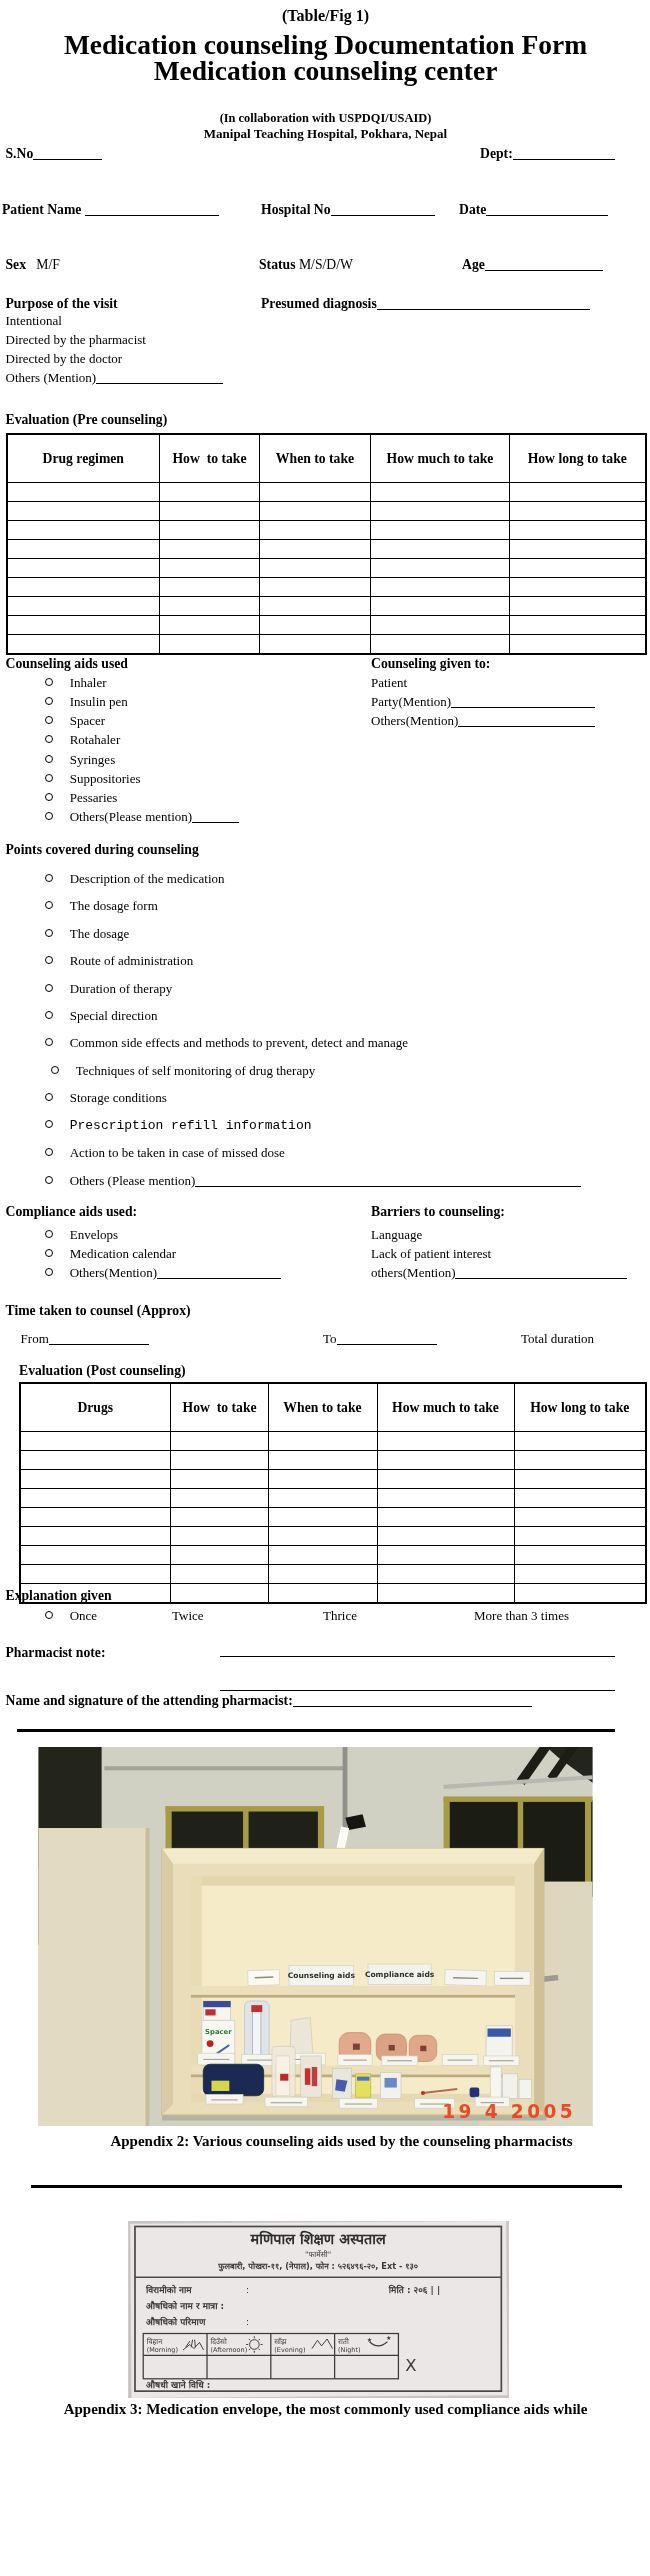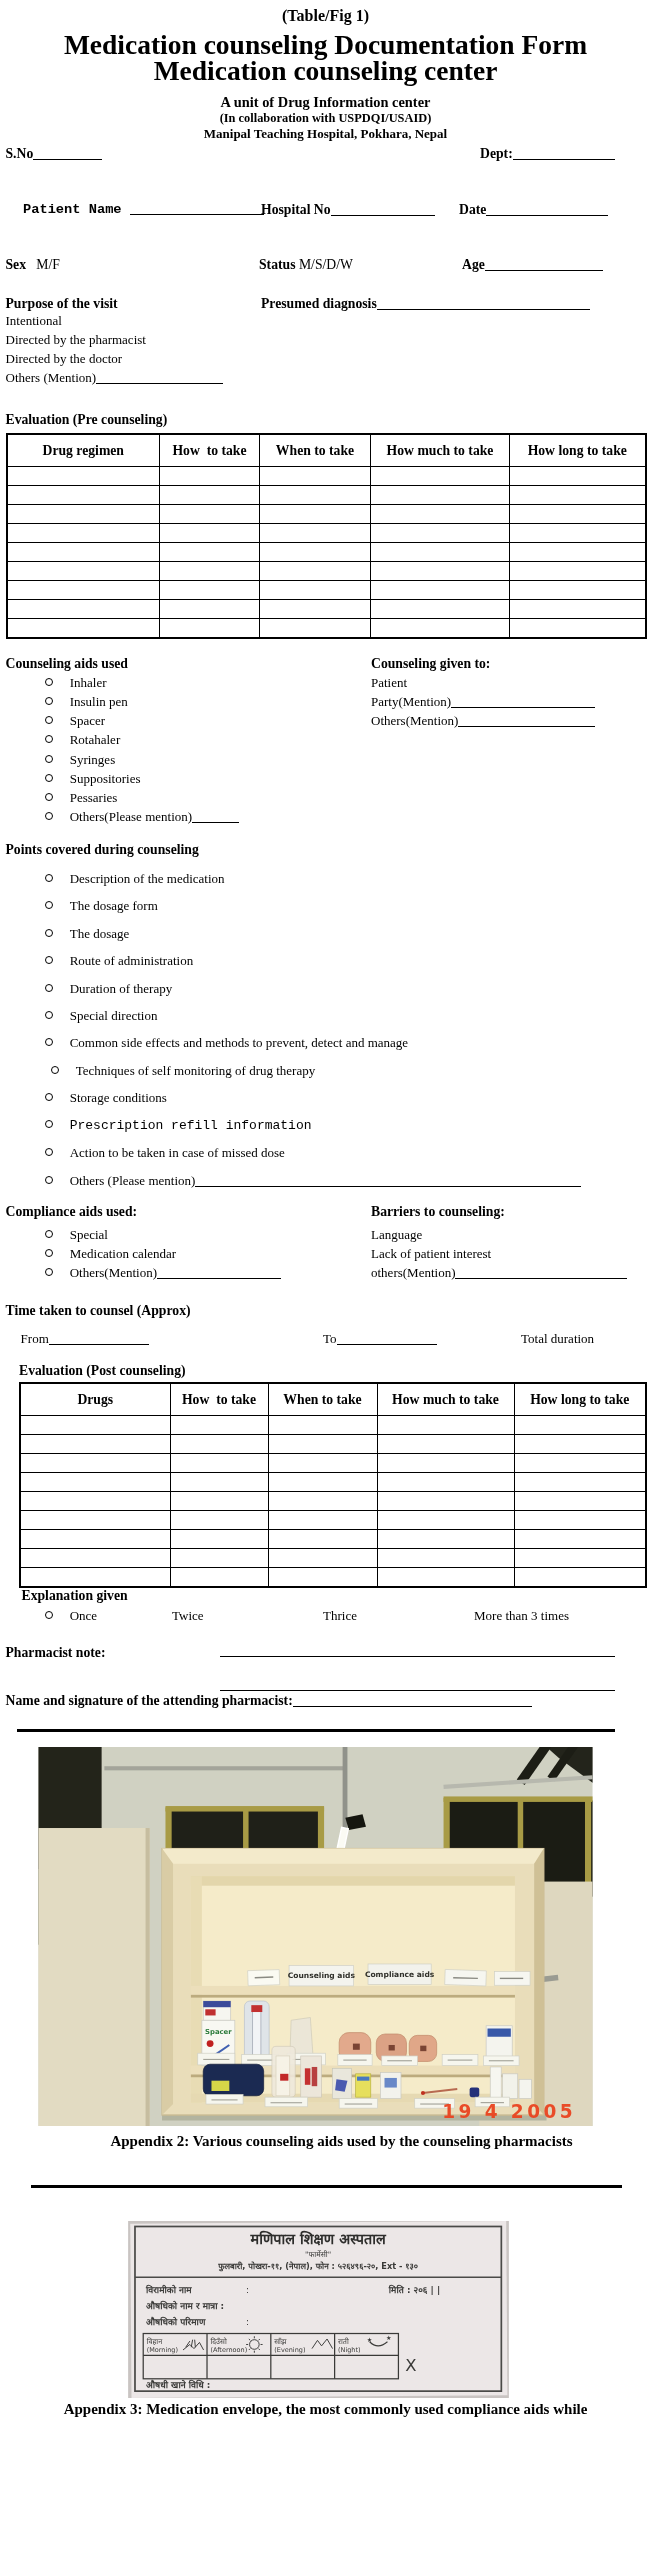--- a/index.html
+++ b/index.html
@@ -9,45 +9,44 @@
   .ctr{left:0;width:651px;text-align:center;}
   .b{font-weight:bold;}
   .f26{font-size:16px;} .f40{font-size:27.5px;line-height:26px;} .f21{font-size:14.4px;}
   .f18{font-size:12.4px;} .f19{font-size:13px;} .f20{font-size:13.7px;}
   .bl{display:inline-block;border-bottom:1.4px solid #000;height:11px;vertical-align:-2.1px;}
   .dot{display:inline-block;width:6.2px;height:6.2px;border:1px solid #000;border-radius:50%;
        margin-right:16.5px;vertical-align:0.7px;}
   .rule{position:absolute;background:#000;height:3.4px;}
   table.grid{border-collapse:collapse;table-layout:fixed;border:2.1px solid #000;}
   table.grid th{border:1.4px solid #000;font-size:13.7px;font-weight:bold;white-space:pre;
-                padding:4px;height:23.4px;font-family:"Liberation Serif",serif;}
+                padding:12px;height:23.4px;font-family:"Liberation Serif",serif;}
   table.grid td{border:1.4px solid #000;height:18px;padding:0;}
   .cap{font-size:15px;font-weight:bold;}
   svg text{font-family:"DejaVu Sans",sans-serif;}
 </style>
 </head>
 <body>
 
 <div class="page">
 
   <div class="abs ctr b f26" style="top:6.9px;">(Table/Fig 1)</div>
   <div class="abs ctr b f40" style="top:32px;">Medication counseling Documentation Form</div>
   <div class="abs ctr b f40" style="top:58px;">Medication counseling center</div>
-  <div class="abs ctr b f21" style="top:94px;">A unit of Drug Information center</div>
   <div class="abs ctr b f18" style="top:111px;">(In collaboration with USPDQI/USAID)</div>
   <div class="abs ctr b f19" style="top:126px;">Manipal Teaching Hospital, Pokhara, Nepal</div>
 
   <div class="abs f20" style="top:146px;left:5.5px;">
     <span class="b">S.No</span><span class="bl" style="width:69px;"></span>
   </div>
   <div class="abs f20" style="top:146px;left:480px;">
     <span class="b">Dept:</span><span class="bl" style="width:102px;"></span>
   </div>
 
-  <div class="abs f20" style="top:202px;left:23px;font-family:Liberation Mono, monospace;">
+  <div class="abs f20" style="top:202px;left:2px;">
     <span class="b">Patient Name</span> <span class="bl" style="width:134px;"></span>
   </div>
   <div class="abs f20" style="top:202px;left:261px;">
     <span class="b">Hospital No</span><span class="bl" style="width:104px;"></span>
   </div>
   <div class="abs f20" style="top:202px;left:459px;">
     <span class="b">Date</span><span class="bl" style="width:122px;"></span>
   </div>
 
   <div class="abs f20" style="top:257px;left:5.5px;">
@@ -181,21 +180,21 @@
   <div class="abs f19" style="top:1008px;left:45px;"><span class="dot"></span><span>Special direction</span></div>
   <div class="abs f19" style="top:1035px;left:45px;"><span class="dot"></span><span>Common side effects and methods to prevent, detect and manage</span></div>
   <div class="abs f19" style="top:1063px;left:51px;"><span class="dot"></span><span>Techniques of self monitoring of drug therapy</span></div>
   <div class="abs f19" style="top:1090px;left:45px;"><span class="dot"></span><span>Storage conditions</span></div>
   <div class="abs f19" style="top:1118px;left:45px;font-family:Liberation Mono, monospace;"><span class="dot"></span><span>Prescription refill information</span></div>
   <div class="abs f19" style="top:1145px;left:45px;"><span class="dot"></span><span>Action to be taken in case of missed dose</span></div>
   <div class="abs f19" style="top:1173px;left:45px;"><span class="dot"></span><span>Others (Please mention)</span><span class="bl" style="width:386px;"></span></div>
 
   <div class="abs b f20" style="top:1204px;left:5.5px;">Compliance aids used:</div>
   <div class="abs b f20" style="top:1204px;left:371px;">Barriers to counseling:</div>
-  <div class="abs f19" style="top:1227px;left:45px;"><span class="dot"></span><span>Special</span></div>
+  <div class="abs f19" style="top:1227px;left:45px;"><span class="dot"></span><span>Envelops</span></div>
   <div class="abs f19" style="top:1246px;left:45px;"><span class="dot"></span><span>Medication calendar</span></div>
   <div class="abs f19" style="top:1265px;left:45px;"><span class="dot"></span><span>Others(Mention)</span><span class="bl" style="width:124px;"></span></div>
   <div class="abs f19" style="top:1227px;left:371px;">Language</div>
   <div class="abs f19" style="top:1246px;left:371px;">Lack of patient interest</div>
   <div class="abs f19" style="top:1265px;left:371px;"><span>others(Mention)</span><span class="bl" style="width:172px;"></span></div>
 
   <div class="abs b f20" style="top:1303px;left:5.5px;">Time taken to counsel (Approx)</div>
   <div class="abs f19" style="top:1331px;left:20.6px;"><span>From</span><span class="bl" style="width:100px;"></span></div>
   <div class="abs f19" style="top:1331px;left:323px;"><span>To</span><span class="bl" style="width:100px;"></span></div>
   <div class="abs f19" style="top:1331px;left:521px;">Total duration</div>
@@ -278,21 +277,21 @@
             <td></td>
             <td></td>
             <td></td>
             <td></td>
             <td></td>
           </tr>
     </tbody>
       </table>
   </div>
 
-  <div class="abs b f20" style="top:1588px;left:5.5px;margin-left:16px;">Explanation given</div>
+  <div class="abs b f20" style="top:1588px;left:5.5px;">Explanation given</div>
   <div class="abs f19" style="top:1608px;left:45px;"><span class="dot"></span><span>Once</span></div>
   <div class="abs f19" style="top:1608px;left:172px;">Twice</div>
   <div class="abs f19" style="top:1608px;left:323px;">Thrice</div>
   <div class="abs f19" style="top:1608px;left:474px;">More than 3 times</div>
 
   <div class="abs b f20" style="top:1645px;left:5.5px;">Pharmacist note:</div>
   <div class="abs" style="top:1644px;left:220px;width:395px;height:12.4px;border-bottom:1.4px solid #000;"></div>
   <div class="abs" style="top:1678px;left:220px;width:395px;height:12.4px;border-bottom:1.4px solid #000;"></div>
 
   <div class="abs f20" style="top:1693px;left:5.5px;">

